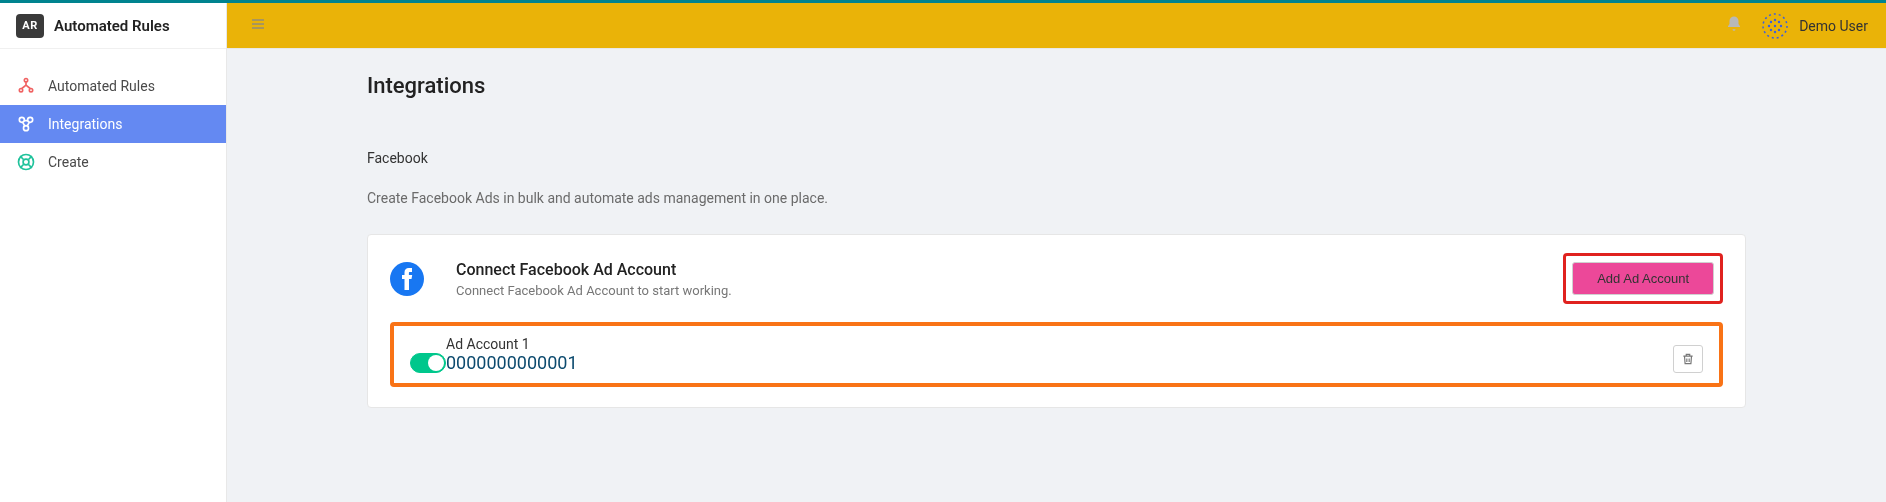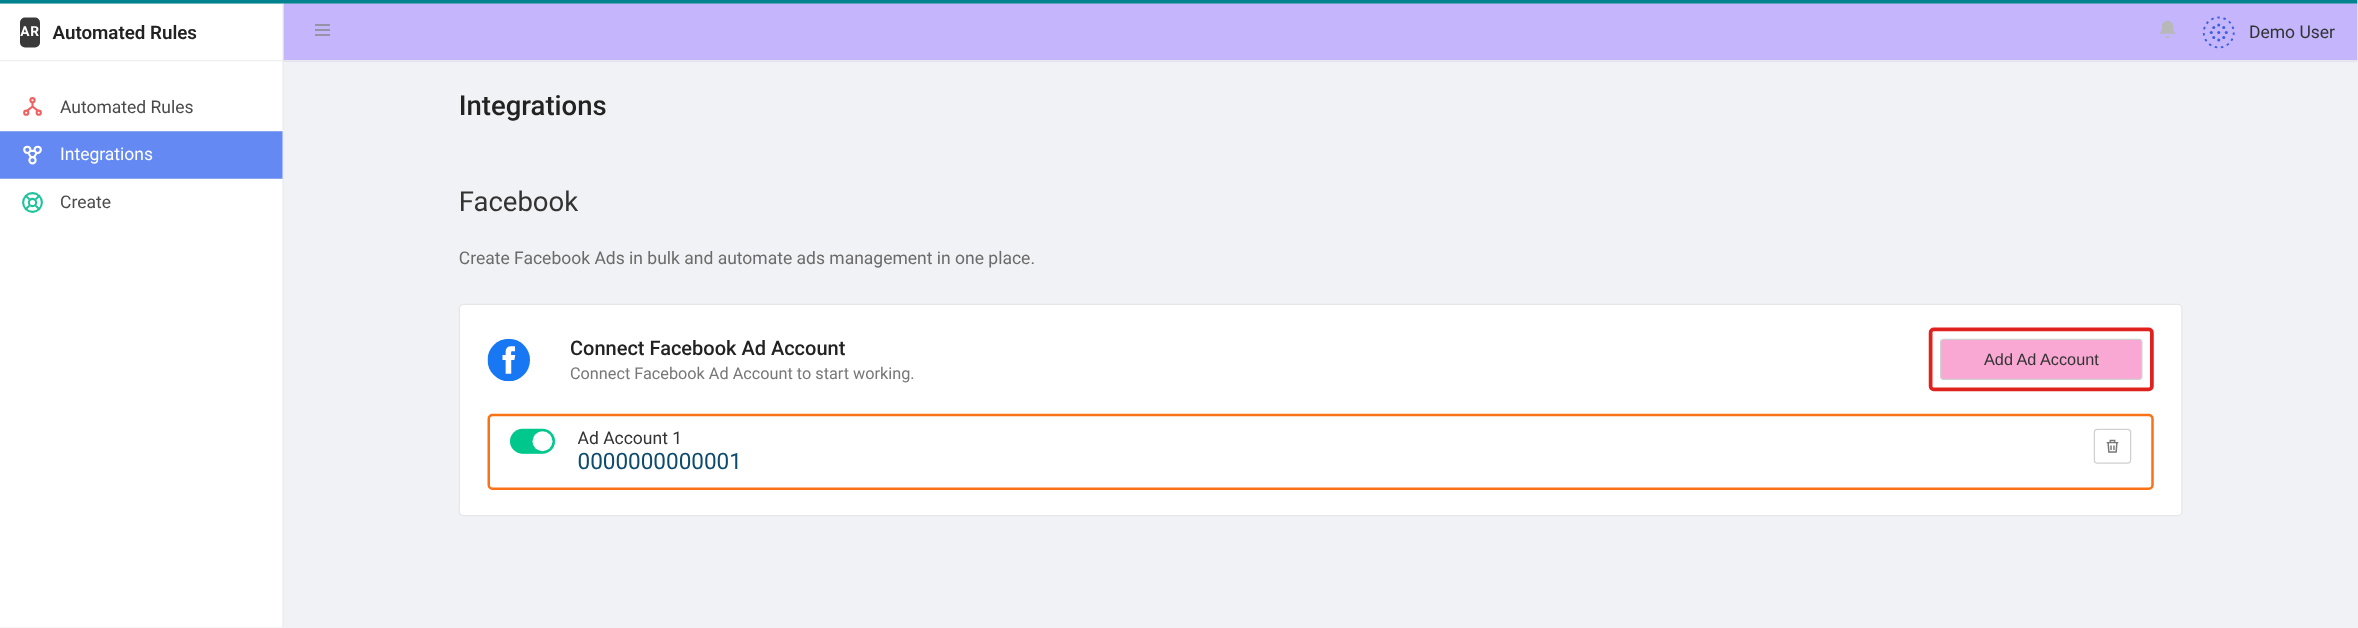--- a/index.html
+++ b/index.html
@@ -28,21 +28,21 @@
     }
     .sidebar-header {
       height: 46px;
       display: flex;
       align-items: center;
       padding: 0 16px;
       gap: 10px;
       border-bottom: 1px solid #f0f0f0;
     }
     .logo-badge {
-      width: 16px;
+      width: 28px;
       height: 24px;
       background: #3a3a3a;
       color: #fff;
       border-radius: 4px;
       display: flex;
       align-items: center;
       justify-content: center;
       font-size: 11px;
       font-weight: 700;
       letter-spacing: 0.5px;
@@ -75,21 +75,21 @@
       align-items: center;
       justify-content: center;
     }
     .main {
       flex: 1;
       display: flex;
       flex-direction: column;
     }
     .topbar {
       height: 46px;
-      background: #c4b5fd;
+      background: #eab308;
       border-bottom: 1px solid #e8e8e8;
       display: flex;
       align-items: center;
       padding: 0 18px;
       justify-content: space-between;
     }
     .hamburger {
       color: #888;
       cursor: pointer;
       padding: 4px;
@@ -124,21 +124,21 @@
       padding: 24px 140px;
       overflow: auto;
     }
     .page-title {
       font-size: 22px;
       font-weight: 500;
       color: #222;
       margin-bottom: 52px;
     }
     .section-title {
-      font-size: 22px;
+      font-size: 14px;
       font-weight: 400;
       color: #333;
       margin-bottom: 6px;
     }
     .section-desc {
       font-size: 14px;
       color: #6b6b6b;
       margin-bottom: 28px;
       margin-top: 24px;
     }
@@ -171,35 +171,34 @@
     .connect-sub {
       font-size: 13px;
       color: #777;
     }
     .add-account-wrap {
       border: 3px solid #e0221f;
       border-radius: 4px;
       padding: 6px;
     }
     .add-account-btn {
-      background: #f9a8d4;
+      background: #ec4899;
       border: 1px solid #d0d0d0;
       border-radius: 3px;
-      padding: 8px 34px;
+      padding: 8px 24px;
       font-size: 13px;
       color: #333;
       cursor: pointer;
     }
     .account-row {
-      border: 2px solid #f97316;
+      border: 4px solid #f97316;
       border-radius: 4px;
       padding: 10px 16px;
       display: flex;
-      align-items: flex-start;
-      gap: 18px;
+      align-items: flex-end;
     }
     .toggle {
       width: 36px;
       height: 20px;
       border-radius: 10px;
       background: #00c78c;
       position: relative;
       cursor: pointer;
       border: 1.5px solid #00c78c;
     }

